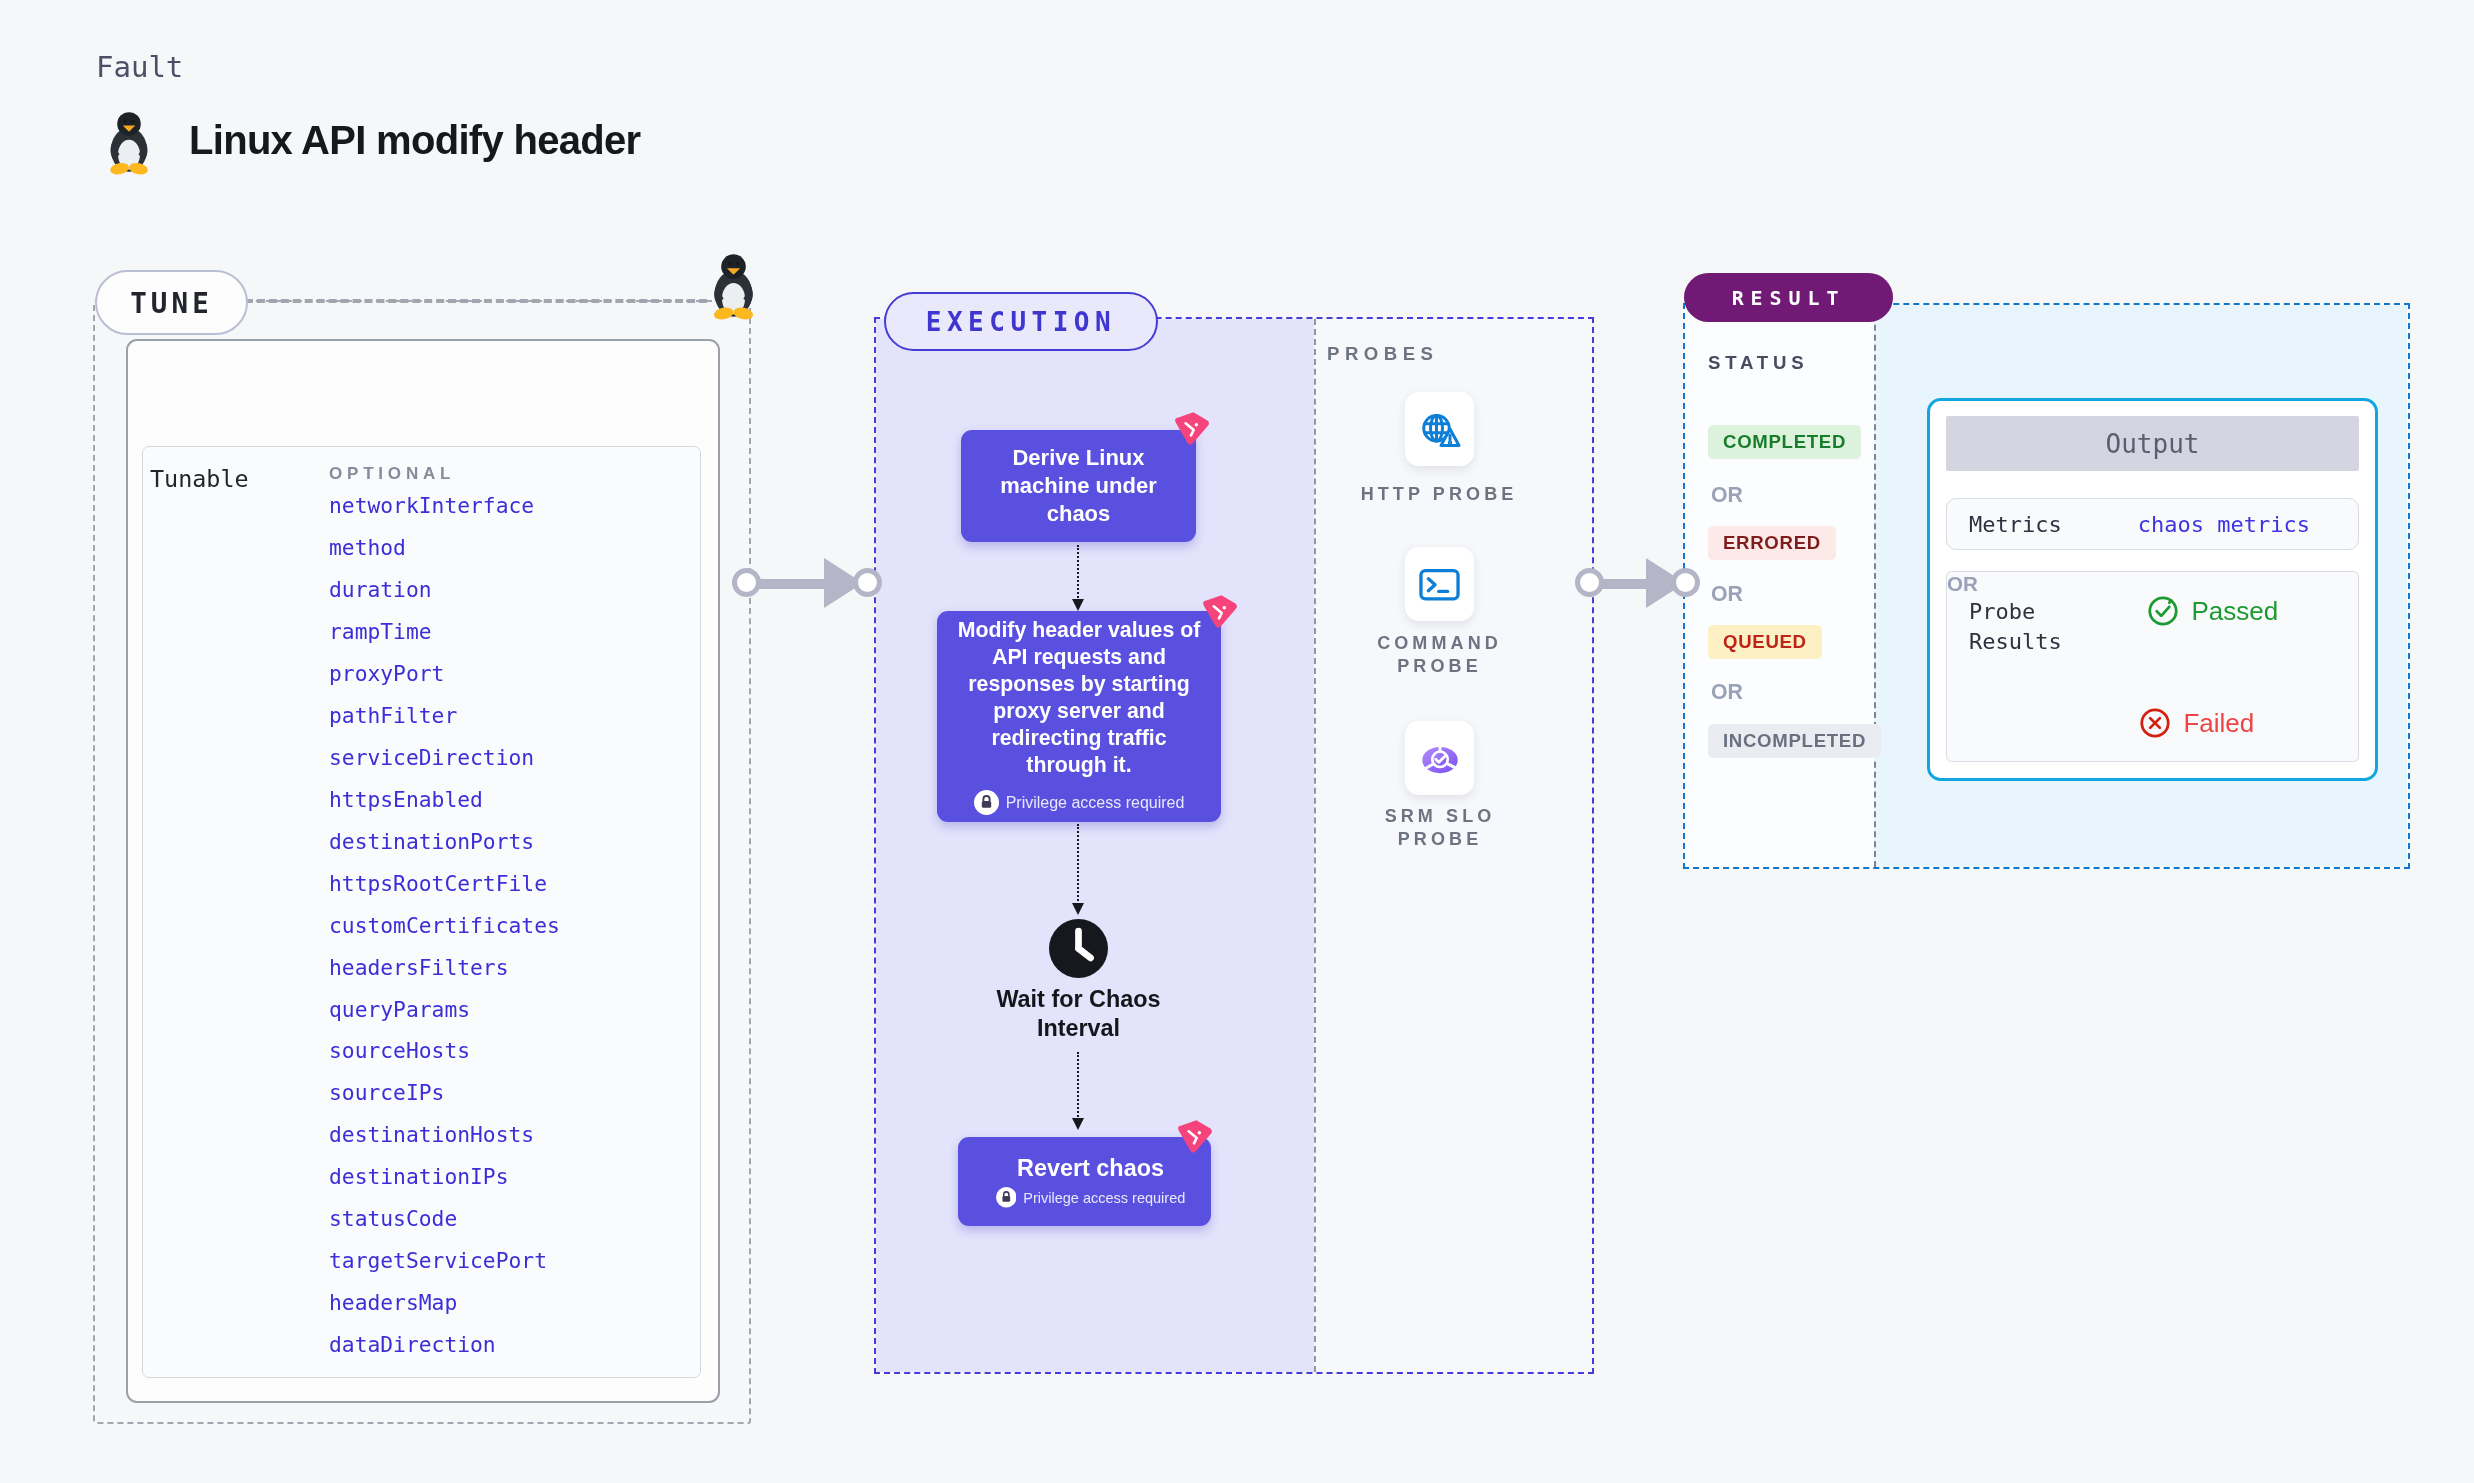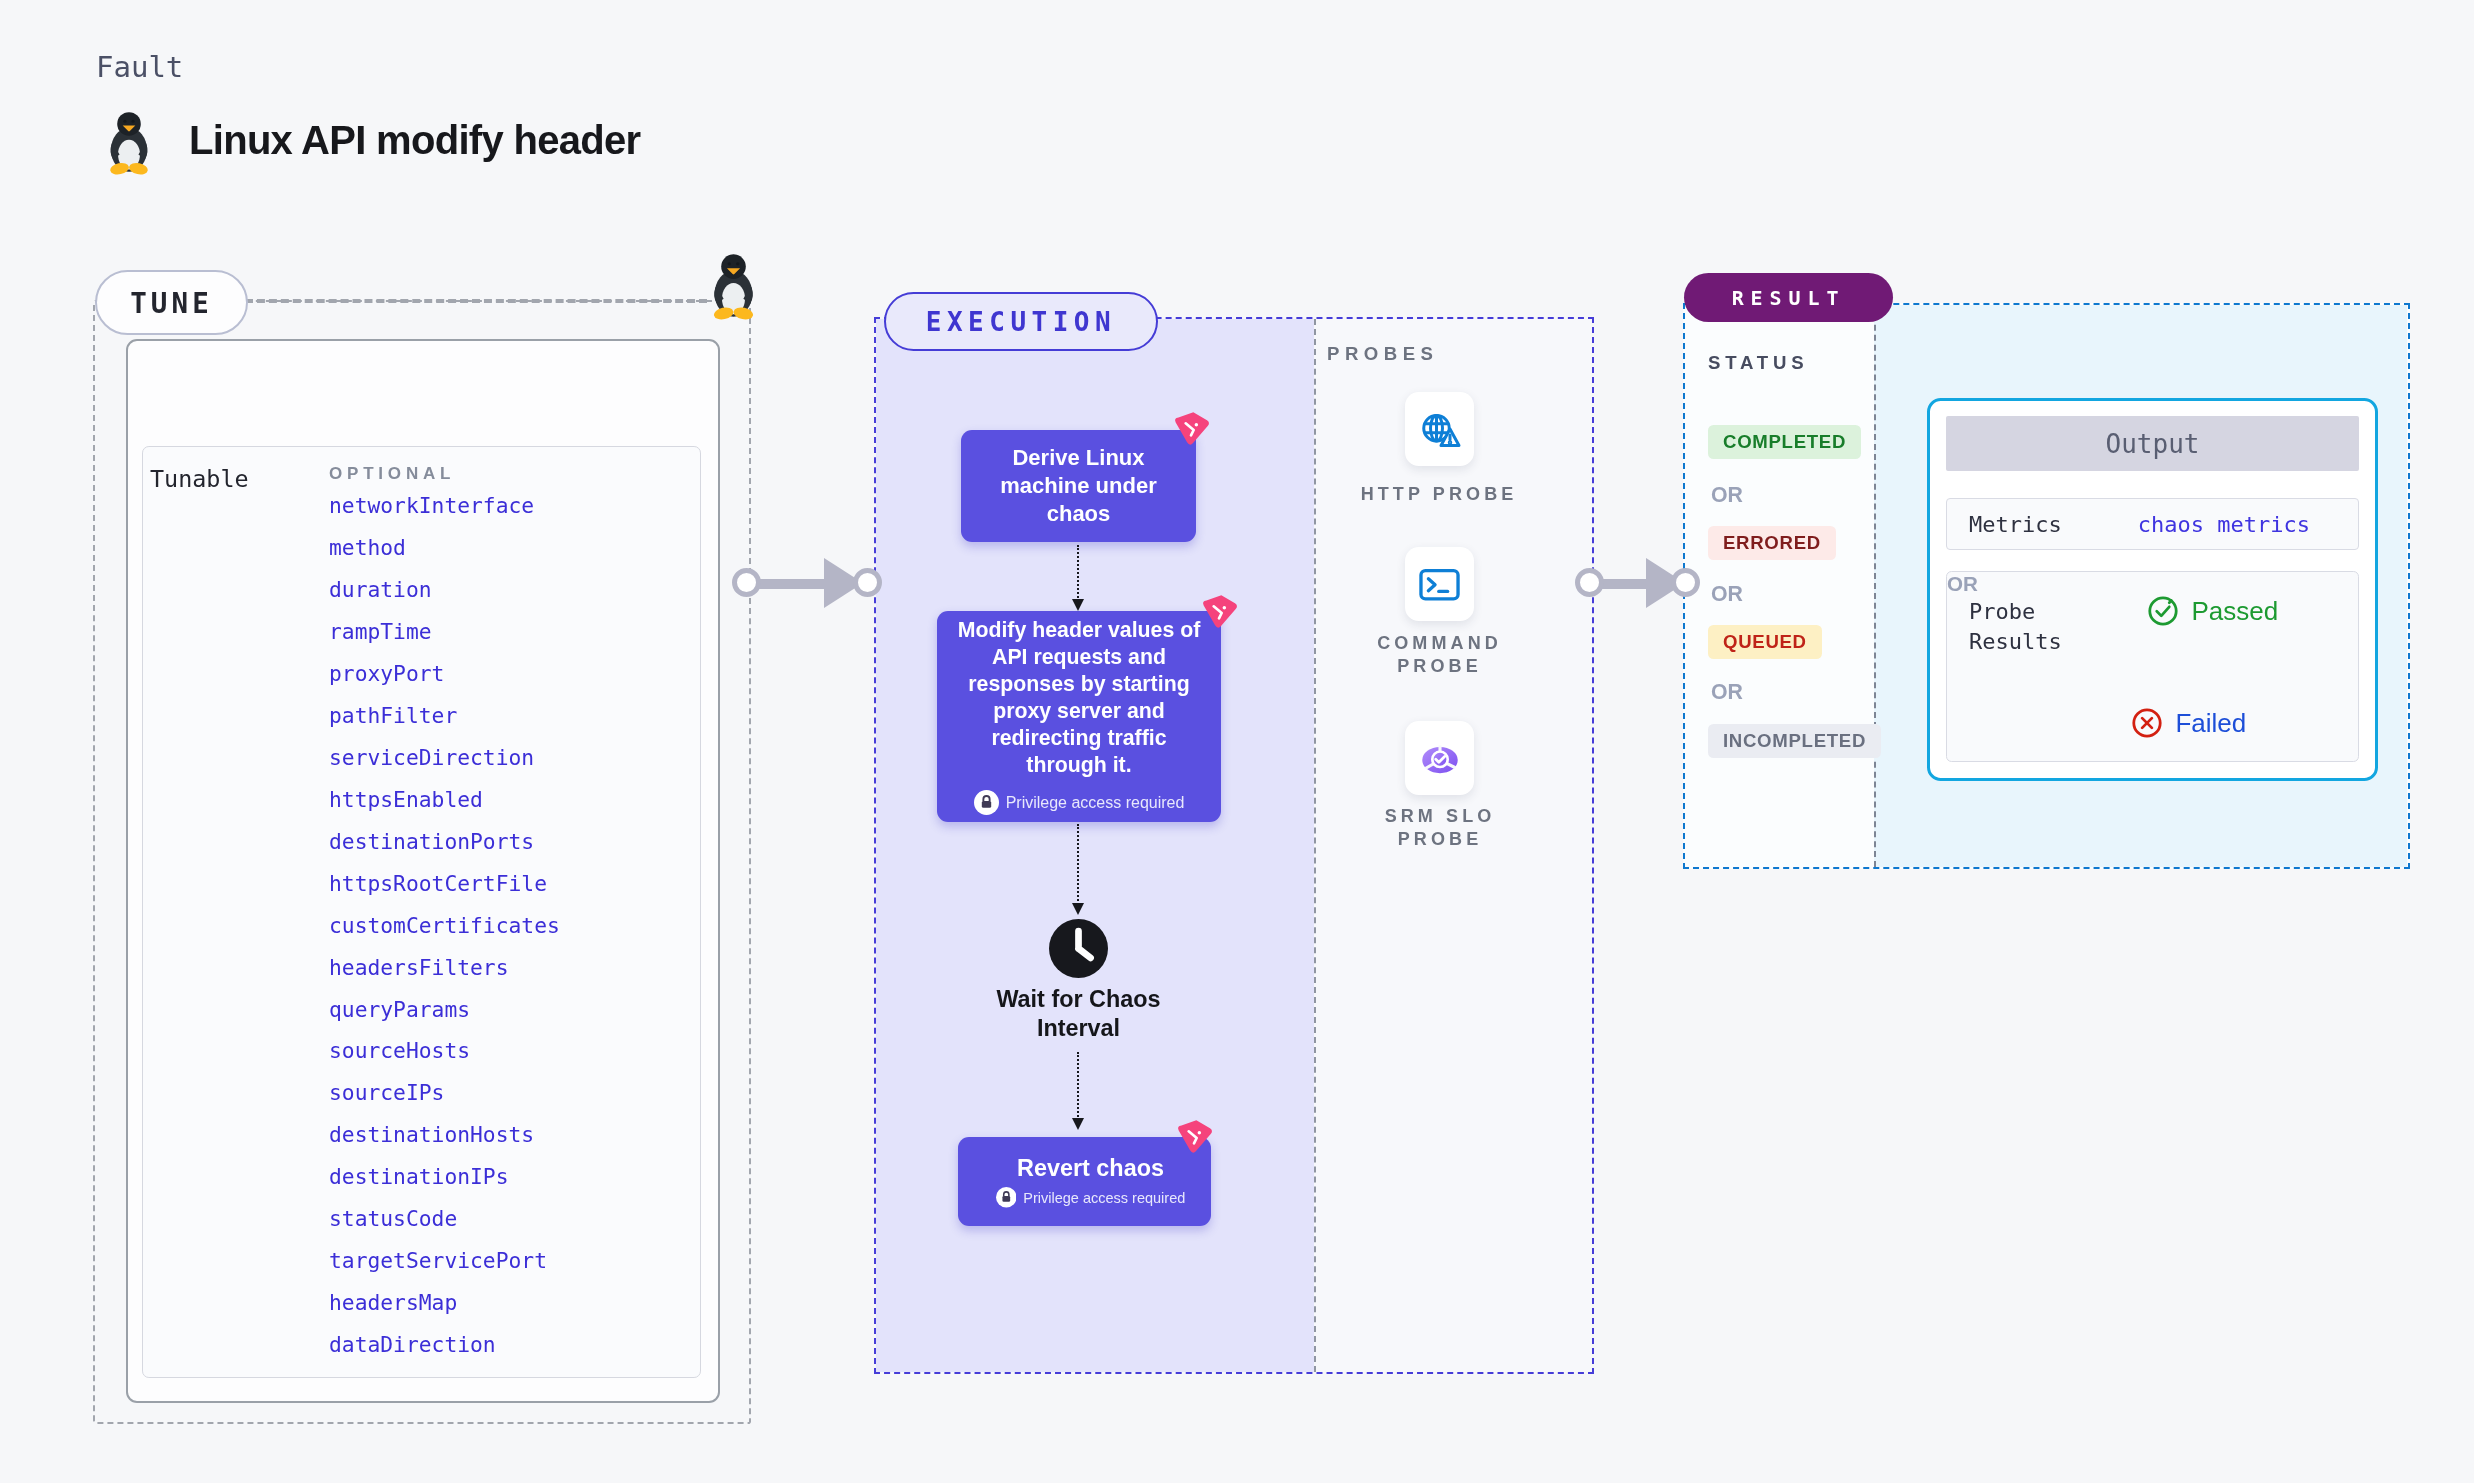--- a/index.html
+++ b/index.html
@@ -81,29 +81,29 @@
   .badge-errored{background:#fdeae8;color:#7f1d1d;}
   .badge-queued{background:#fdf0c4;color:#bf2318;}
   .badge-incompleted{background:#eaecf2;color:#6a7080;}
   .or-label{position:absolute;left:1711px;font-size:21.3px;font-weight:bold;color:#9aa2b8;}
 
   #output-card{left:1927px;top:398px;width:451px;height:383px;background:#ffffff;
                border:3.4px solid #12a6e0;border-radius:13.8px;box-sizing:border-box;}
   #output-header{left:1946px;top:416px;width:413px;height:55px;background:#d5d5e1;border-radius:2px;
                  display:flex;align-items:center;justify-content:center;font-size:26px;color:#595e72;}
   #metrics-row{left:1946px;top:498px;width:413px;height:52px;background:#f9fafc;border:1.4px solid #d9dbe4;
-               border-radius:4px;box-sizing:border-box;display:flex;align-items:center;}
+               border-radius:10px;box-sizing:border-box;display:flex;align-items:center;}
   #metrics-label{margin-left:22px;font-size:22px;color:#2e3140;}
   #metrics-value{margin-left:76px;font-size:22px;color:#3f34e0;cursor:pointer;}
   #probe-results-row{left:1946px;top:571px;width:413px;height:191px;background:#f9fafc;border:1.4px solid #d9dbe4;
                border-radius:5.5px;box-sizing:border-box;}
   #probe-results-label{position:absolute;left:22px;top:25px;width:117px;font-size:22px;line-height:30px;color:#2e3140;}
   .verdict{position:absolute;display:flex;align-items:center;gap:12.4px;font-size:26px;font-weight:normal;}
   #verdict-passed{left:200px;top:23.4px;color:#1d9a31;}
-  #verdict-failed{left:184px;top:135px;color:#1d4ed8;}
+  #verdict-failed{left:192px;top:135px;color:#ef4444;}
   #verdict-or{left:215px;top:88px;font-size:20.6px;font-weight:bold;color:#9aa2b8;}
   .vicon{width:32px;height:32px;}
 </style>
 </head>
 <body>
 
 <svg width="0" height="0" style="position:absolute">
   <defs>
     <g id="tux">
       <ellipse cx="32" cy="52" rx="23" ry="28" fill="#2b3137"></ellipse>

